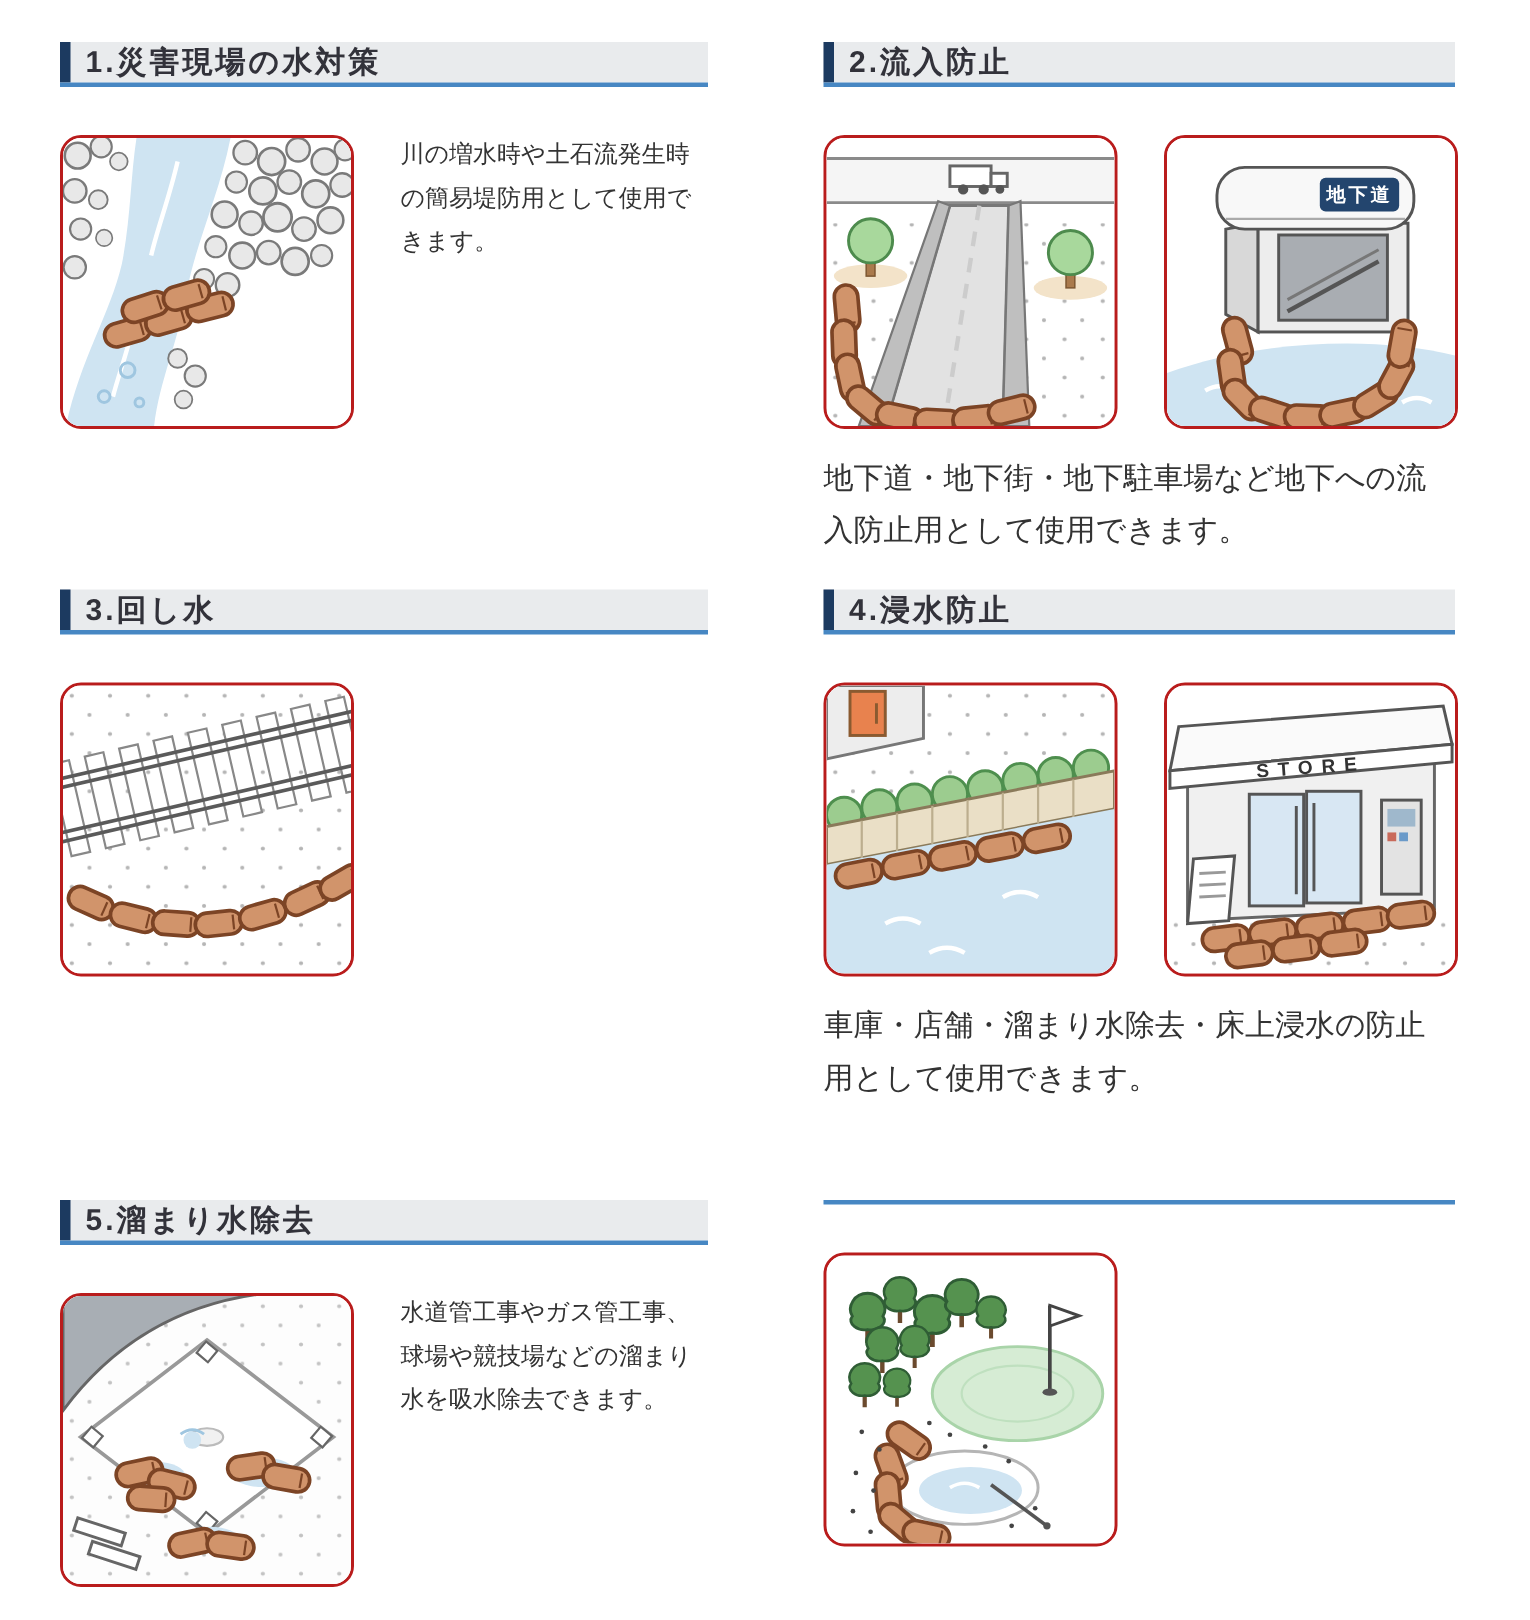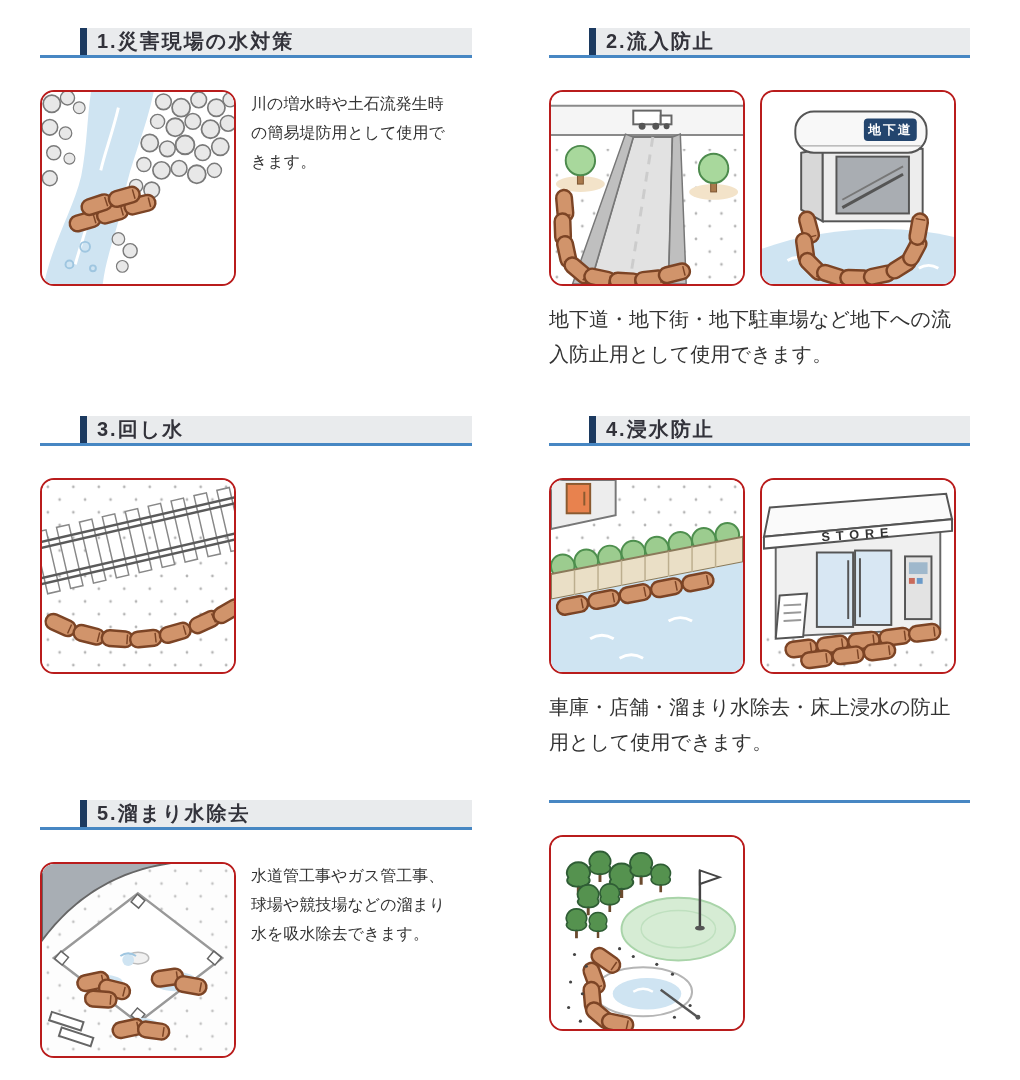--- a/index.html
+++ b/index.html
@@ -6,38 +6,37 @@
   body {
     width:1020px; height:1080px; position:relative; overflow:hidden;
     background:#ffffff;
     font-family:"Liberation Sans","DejaVu Sans",sans-serif;
     color:#333333;
   }
   .section { position:absolute; }
   .col-left  { left:40px;  width:432px; }
   .col-right { left:549px; width:421px; }
   .row1 { top:28px; }
-  .row2 { top:416px; }
+  .row2 { top:393px; }
   .row3 { top:800px; }
 
   .sec-header {
     display:flex; align-items:center;
     background:#e9ebed;
     border-left:7px solid #1c3a60;
     height:27px; padding-left:10px;
     box-sizing:border-box;
-    margin-left:40px;
   }
   .sec-title {
     font-size:20px; font-weight:bold; color:#32323a; letter-spacing:2px;
     white-space:nowrap;
   }
   .sec-underline { height:3px; background:#4787c3; }
 
-  .sec-body { display:flex; gap:15px; margin-top:32px; }
+  .sec-body { display:flex; gap:31px; margin-top:32px; }
   .frame {
     width:196px; height:196px; flex:0 0 196px;
     border:2px solid #b91c1c; border-radius:14px;
     background:#ffffff; overflow:hidden; box-sizing:border-box;
   }
   .frame svg { display:block; width:100%; height:100%; }
 
   .desc {
     width:204px; font-size:16px; line-height:1.8; color:#333333;
     padding-top:0;

